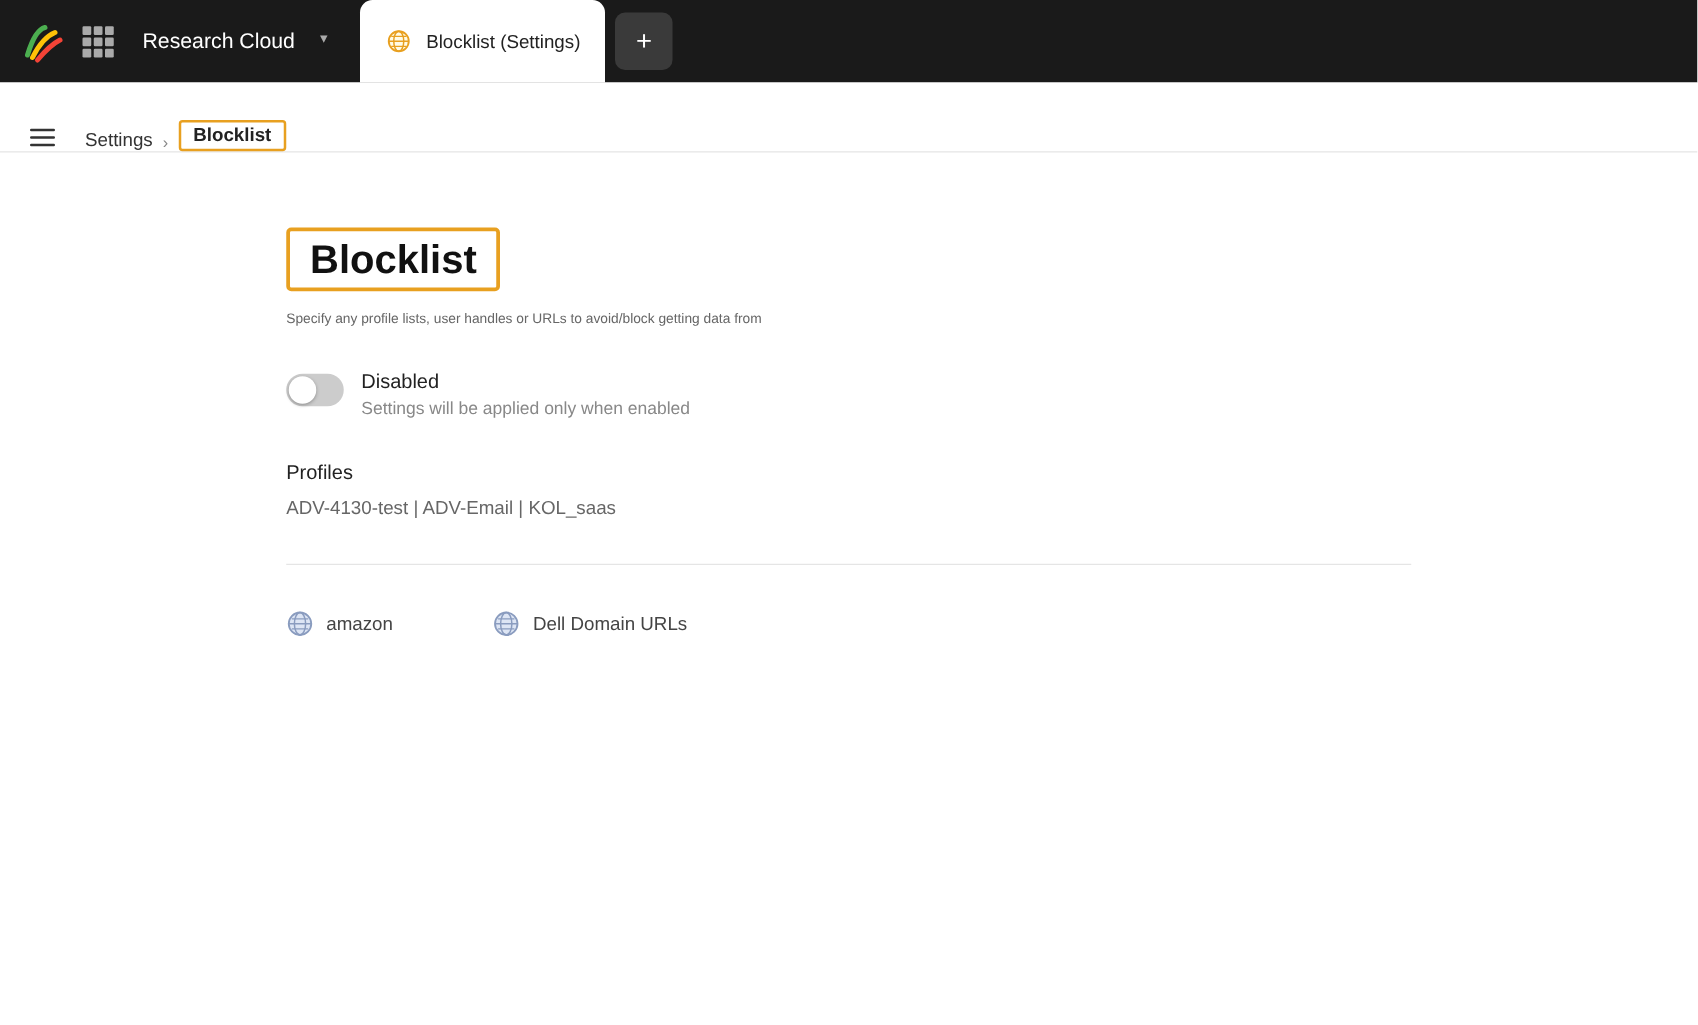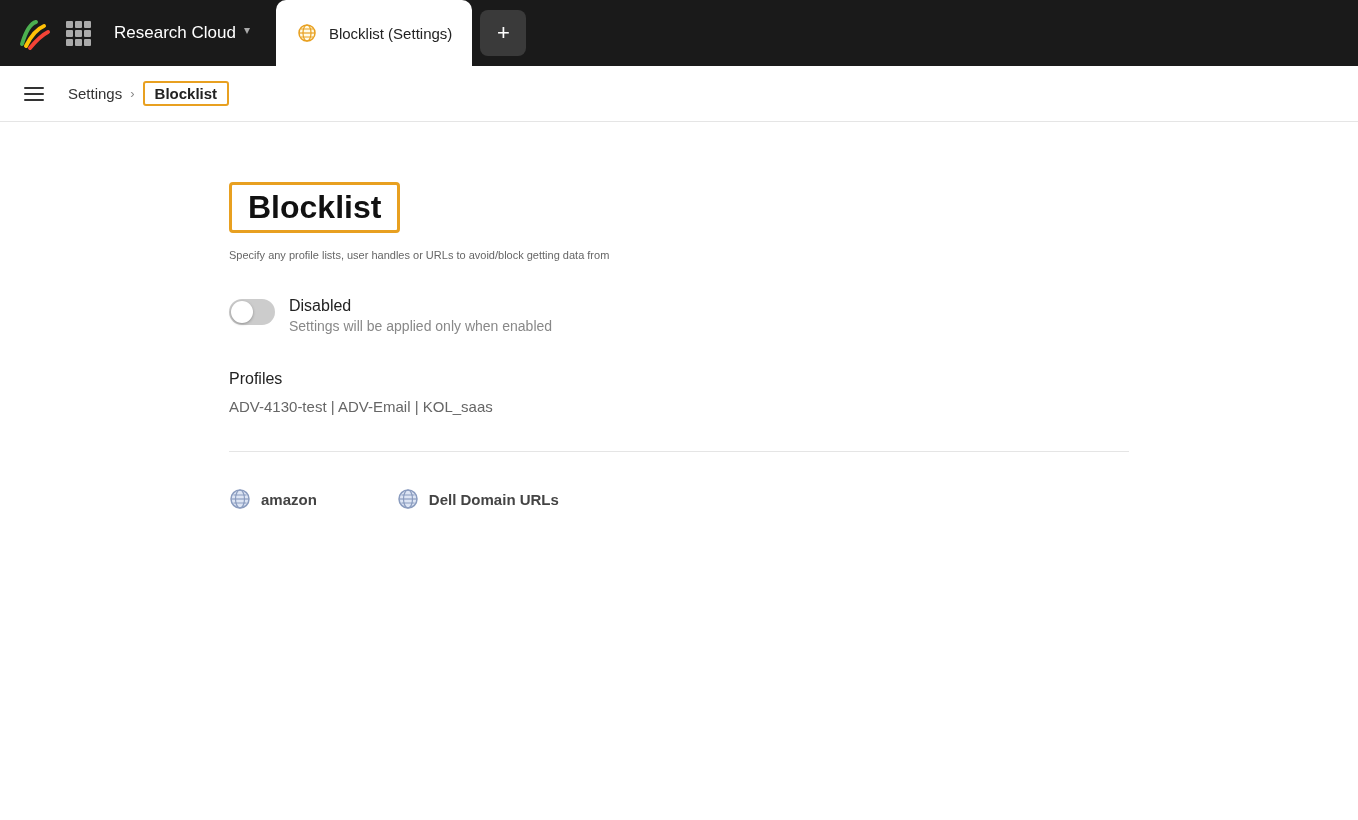--- a/index.html
+++ b/index.html
@@ -36,21 +36,21 @@
       display: grid;
       grid-template-columns: repeat(3,7px);
       grid-template-rows: repeat(3,7px);
       gap: 2px;
     }
     .grid-dot { width: 7px; height: 7px; background: #aaa; border-radius: 1px; }
 
     .topbar-app-name {
       display: flex;
       align-items: flex-start;
-      gap: 8px;
+      gap: 20px;
       color: #fff;
       font-size: 17px;
       font-weight: 500;
       cursor: pointer;
       padding: 0 10px;
     }
     .topbar-app-name .chevron { font-size: 12px; color: #aaa; }
 
     .topbar-tab {
       display: flex;
@@ -85,21 +85,21 @@
       margin-left: 8px;
       cursor: pointer;
       color: #fff;
       font-size: 22px;
       font-weight: 300;
     }
 
     
     .breadcrumb-bar {
       display: flex;
-      align-items: center;
+      align-items: flex-end;
       height: 56px;
       padding: 0 20px;
       border-bottom: 1px solid #e5e5e5;
       gap: 4px;
       background: #fff;
     }
     .hamburger-icon {
       display: flex;
       flex-direction: column;
       gap: 4px;
@@ -220,21 +220,20 @@
       font-size: 20px;
       font-weight: 700;
       color: #222;
       margin-bottom: 24px;
     }
 
     .url-items {
       display: flex;
       flex-wrap: wrap;
       gap: 16px 80px;
-      font-weight: bold;
     }
     .url-item {
       display: flex;
       align-items: center;
       gap: 10px;
       font-size: 15px;
       color: #444;
     }
     .globe-small {
       width: 22px;

